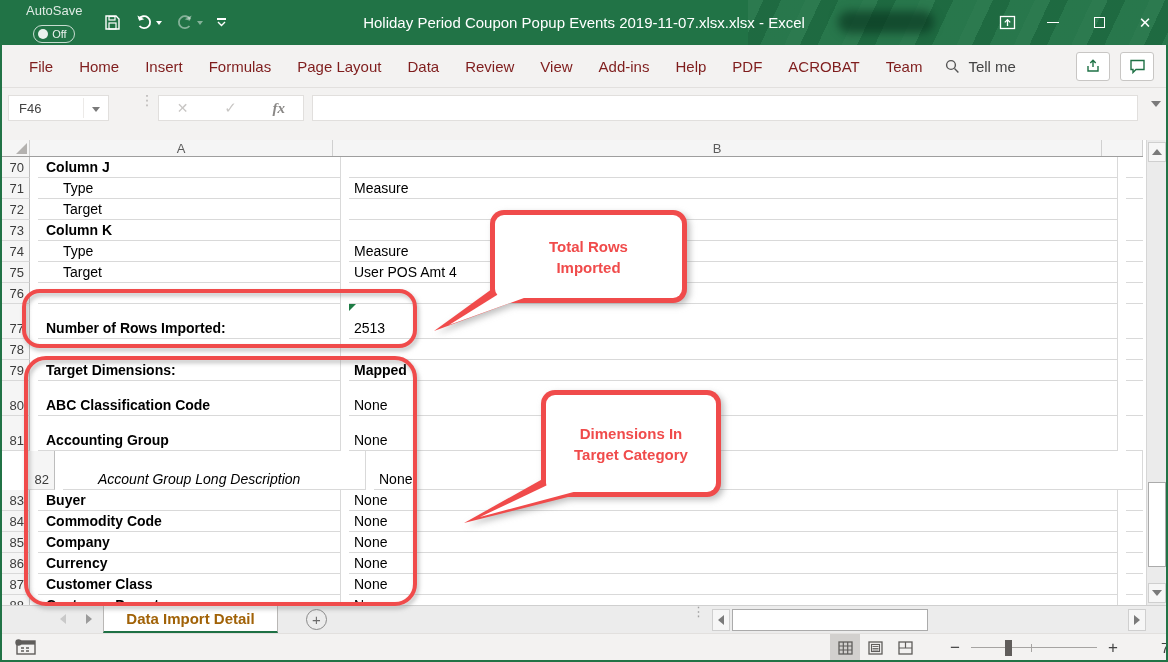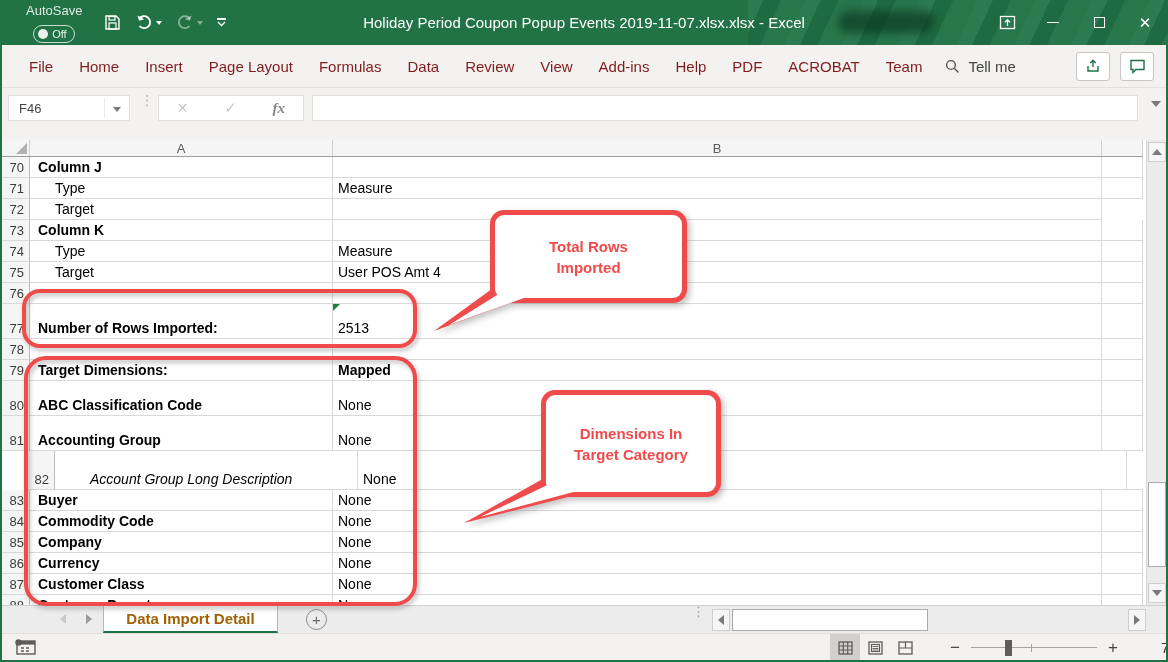--- a/index.html
+++ b/index.html
@@ -30,38 +30,38 @@
   
   .ribbonrow { position:absolute; left:0; top:45px; width:1168px; height:43px; background:#f3f2f1; display:flex; align-items:center; border-bottom:1px solid #e2e0de; }
   .rtabs { display:flex; align-items:center; margin-left:16px; }
   .rtab { padding:0 13px; font-size:15px; color:#7f1d1d; height:43px; display:flex; align-items:center; cursor:default; }
   .tellme { display:flex; align-items:center; gap:8px; font-size:15px; color:#444; padding:0 10px; }
   .ribbon-right { margin-left:auto; display:flex; align-items:center; gap:10px; margin-right:14px; }
   .rr-btn { width:34px; height:29px; background:#fff; border:1px solid #c8c6c4; border-radius:3px; display:flex; align-items:center; justify-content:center; }
 
   
   .formularow { position:absolute; left:0; top:88px; width:1168px; height:52px; background:#f3f2f1; }
-  .namebox { position:absolute; left:8px; top:7px; width:122px; height:26px; background:#fff; border:1px solid #e1dfdd; display:flex; align-items:center; font-size:13px; color:#444; padding-left:10px; }
+  .namebox { position:absolute; left:8px; top:7px; width:101px; height:26px; background:#fff; border:1px solid #e1dfdd; display:flex; align-items:center; font-size:13px; color:#444; padding-left:10px; }
   .namebox .sep { position:absolute; right:24px; top:2px; bottom:2px; width:1px; background:#eceae8; }
   .namebox .caret { position:absolute; right:8px; top:11px; width:0; height:0; border-left:4px solid transparent; border-right:4px solid transparent; border-top:5px solid #7a7a7a; }
   .fdots { position:absolute; left:140px; top:9px; color:#b5b3b1; font-size:14px; letter-spacing:0; line-height:7px; text-align:center; width:8px; }
   .fbtns { position:absolute; left:158px; top:7px; width:146px; height:26px; background:#fff; border:1px solid #e1dfdd; display:flex; align-items:center; justify-content:space-around; }
   .fbtn-x { color:#c8c6c4; font-size:14px; }
   .fbtn-ck { color:#c8c6c4; font-size:15px; }
   .fbtn-fx { color:#8a8886; font-size:15px; font-style:italic; font-family:"Liberation Serif", serif; font-weight:bold; }
   .finput { position:absolute; left:312px; top:7px; width:826px; height:26px; background:#fff; border:1px solid #e1dfdd; font-size:13px; color:#222; padding-left:6px; display:flex; align-items:center; }
   .fchevron { position:absolute; right:7px; top:13px; width:0; height:0; border-left:5px solid transparent; border-right:5px solid transparent; border-top:6px solid #7a7a7a; }
 
   
   .colheaders { position:absolute; left:0; top:140px; width:1143px; height:17px; display:grid; grid-template-columns:30px 303px 769px 41px; background:#f5f5f5; border-bottom:1px solid #9e9e9e; }
   .colheaders > div { border-right:1px solid #d0d0d0; display:flex; align-items:center; justify-content:center; font-size:13px; color:#5c5c5c; position:relative; }
   .select-all-tri { position:absolute; right:2px; bottom:2px; width:0; height:0; border-left:11px solid transparent; border-bottom:11px solid #b3b1af; }
 
   .grid { position:absolute; left:0; top:157px; width:1143px; height:448px; overflow:hidden; background:#fff; }
-  .grow { display:grid; grid-template-columns:30px 303px 769px 41px; }
+  .grow { display:grid; grid-template-columns:30px 303px 769px 41px;gap:8px; }
   .grow.hn { height:21px; } .grow.ht { height:35px; } .grow.hx { height:39px;padding-left:25px; }
   .grow > div { border-right:1px solid #d9d9d9; border-bottom:1px solid #d9d9d9; display:flex; align-items:flex-end; overflow:hidden; position:relative; }
   .gnum { background:#f5f5f5; justify-content:flex-end; padding:0 5px 2px 0; font-size:13px; color:#3c3c3c; border-right:1px solid #bdbdbd !important; }
   .gcell { font-size:14px; color:#000; padding:0 4px 2px 8px; white-space:nowrap; }
   .gcell.bold { font-weight:bold; }
   .gcell.indent { padding-left:25px; }
   .gcell.itind { padding-left:35px; font-style:italic; }
   .gcell.colb { padding-left:5px; }
   .tri-ind { position:absolute; left:0; top:0; width:0; height:0; border-top:7px solid #1e7c45; border-right:7px solid transparent; }
 
@@ -166,22 +166,22 @@
       </span>
     <span class="win-btn">✕</span>
   </div>
 </div>
 
 <div class="ribbonrow">
   <div class="rtabs" id="ribbon-tabs">
       <div class="rtab">File</div>
       <div class="rtab">Home</div>
       <div class="rtab">Insert</div>
+      <div class="rtab">Formulas</div>
       <div class="rtab">Page Layout</div>
-      <div class="rtab">Formulas</div>
       <div class="rtab">Data</div>
       <div class="rtab">Review</div>
       <div class="rtab">View</div>
       <div class="rtab">Add-ins</div>
       <div class="rtab">Help</div>
       <div class="rtab">PDF</div>
       <div class="rtab">ACROBAT</div>
       <div class="rtab">Team</div>
     </div>
   <div class="tellme">

